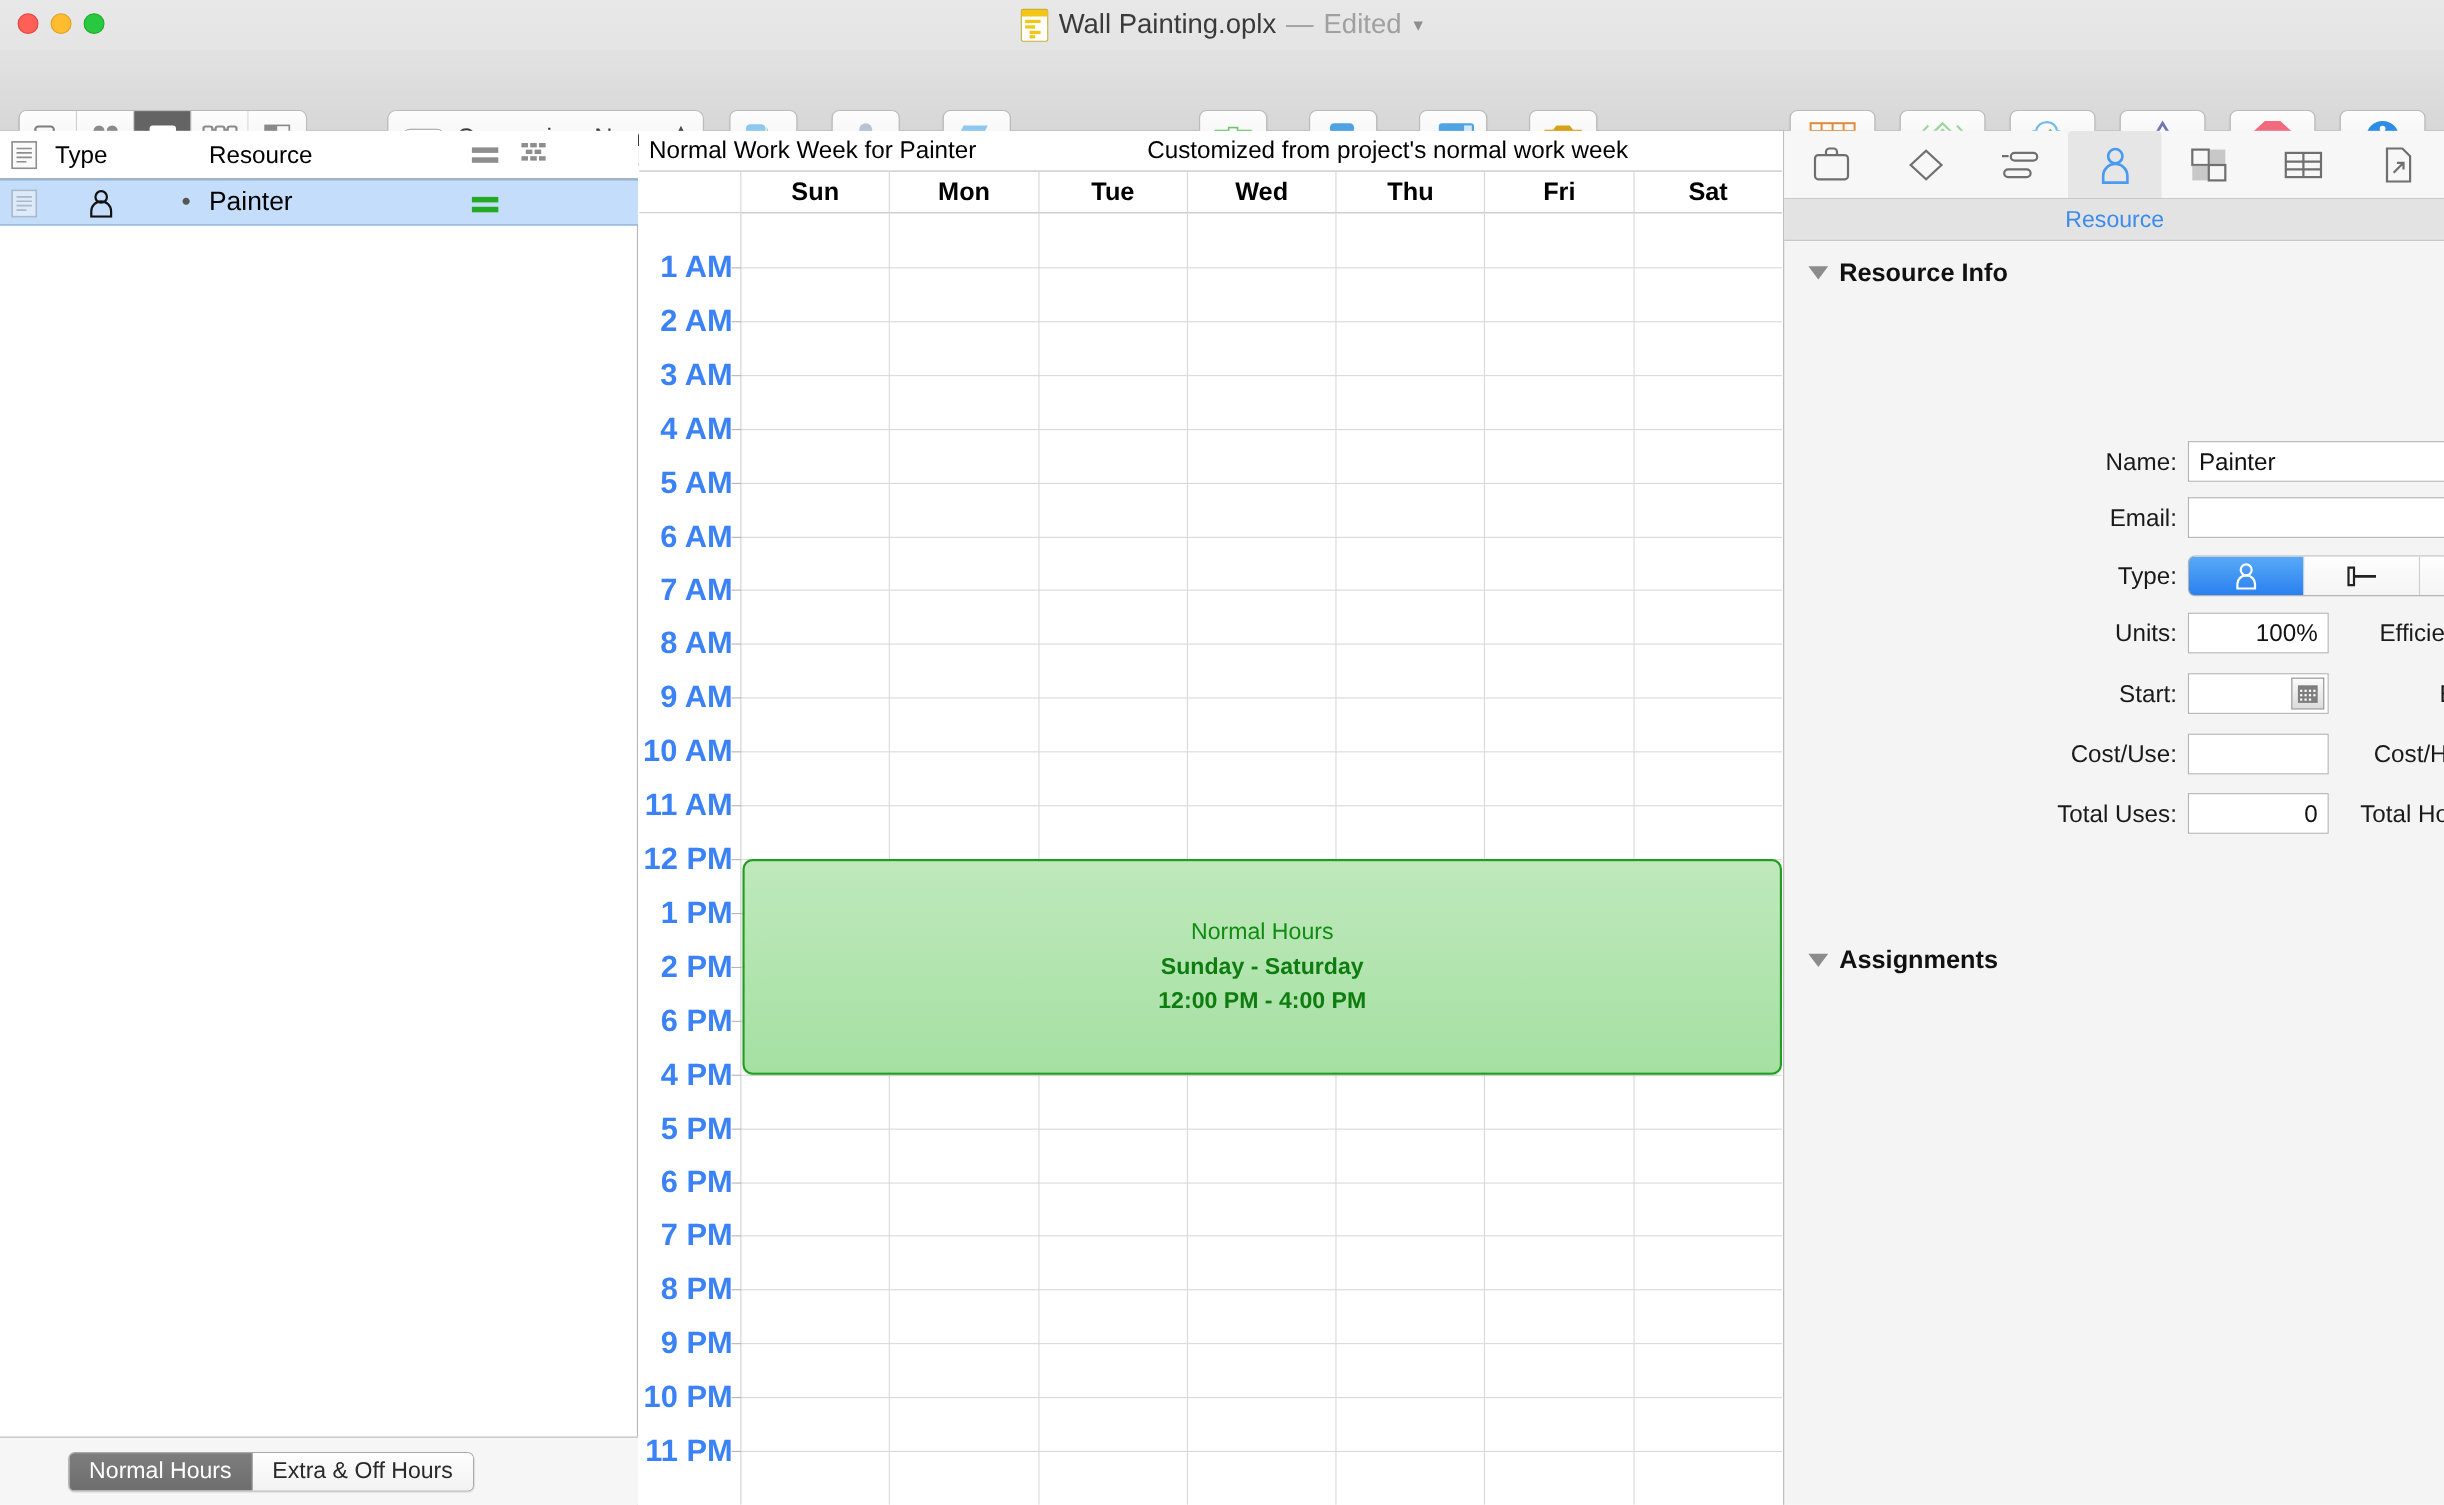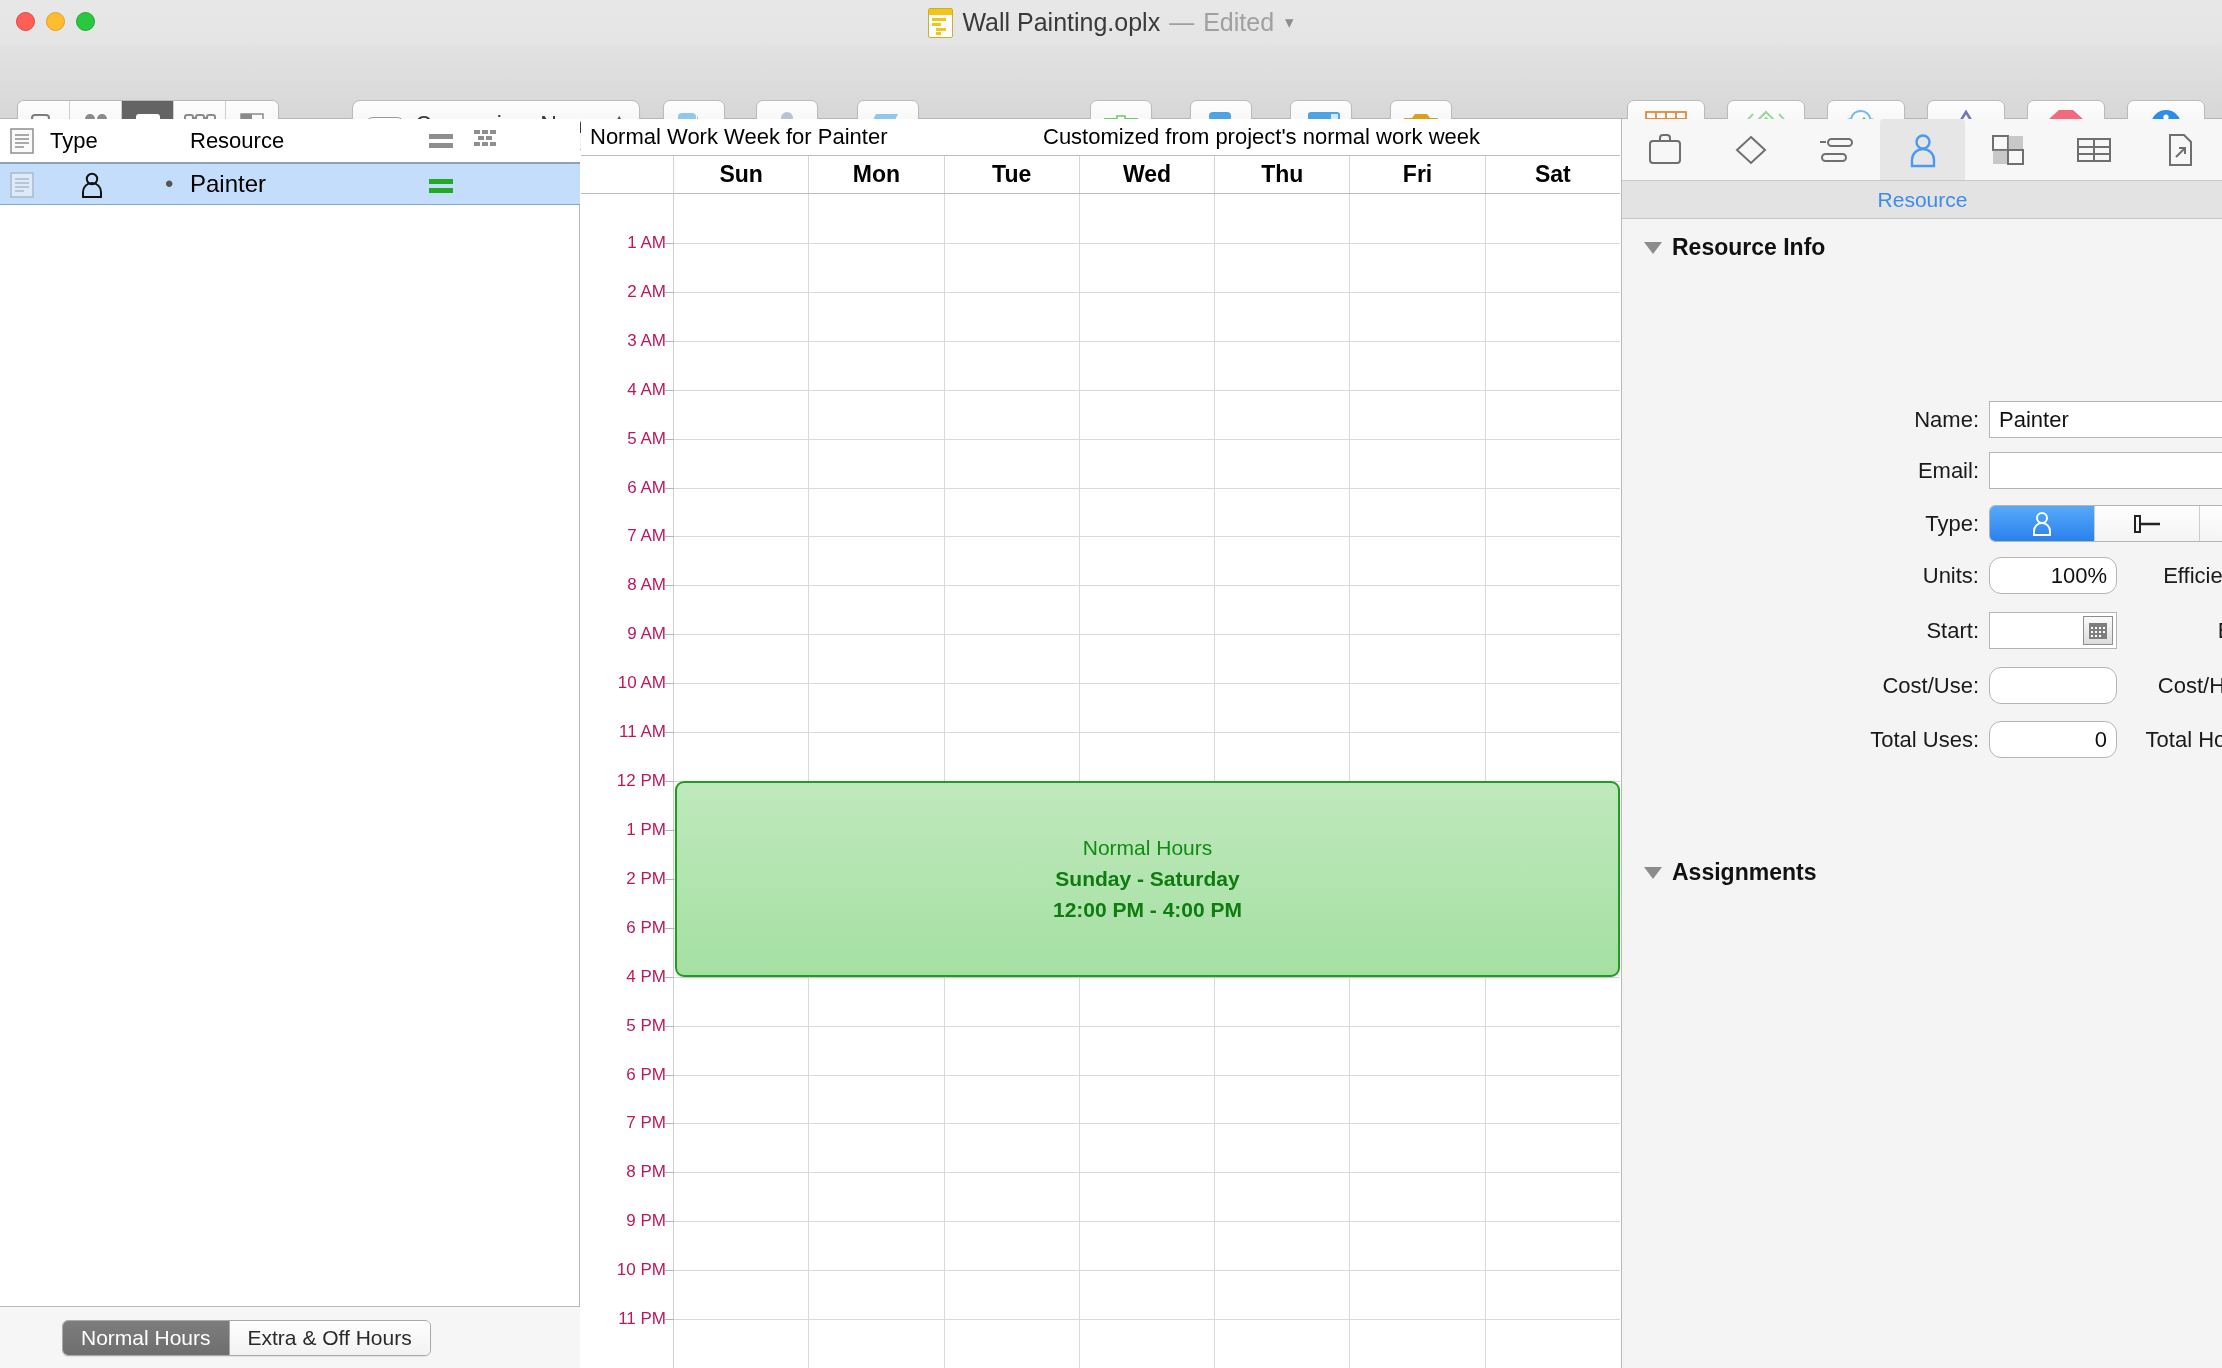--- a/index.html
+++ b/index.html
@@ -138,21 +138,21 @@
     border-right:1px solid #d6d6d6;
   }
   .cal-daysrow .d:last-child{ border-right:none; }
 
   .cal-grid{ position:absolute; left:0; top:75px; width:1039px; height:1174px; }
   .gutter{
     position:absolute; left:0; top:0; width:93px; height:1174px;
     border-right:1px solid #cfcfcf; background:#fff;
   }
   .hourlabel{
-    position:absolute; right:7px; font-size:17px; font-weight:normal; color:#be185d;
+    position:absolute; right:7px; font-size:28px; font-weight:bold; color:#3b82f6;
     transform:translateY(-50%); white-space:nowrap;
   }
   .daycols{ position:absolute; left:93px; top:0; right:0; height:1174px; display:flex; }
   .daycol{ flex:1; border-right:1px solid #d9d9d9; position:relative; }
   .daycol:last-child{ border-right:none; }
   .hline{ position:absolute; left:93px; right:0; height:1px; background:#d9d9d9; }
   .hline.tick{ position:absolute; left:84px; width:9px; height:1px; background:#b5b5b5; }
 
   .event{
     position:absolute;
@@ -189,21 +189,21 @@
     padding-left:22px; font-size:23px; font-weight:bold; color:#111;
   }
   .tri{ width:0;height:0;border-left:9px solid transparent;border-right:9px solid transparent;border-top:12px solid #8c8c8c; }
   .frow{ position:absolute; display:flex; align-items:center; }
   .flabel{ font-size:22px; color:#1a1a1a; text-align:right; }
   .fin{
     border:1px solid #b4b4b4; background:#fff; height:37px;
     font-size:22px; color:#111; display:flex; align-items:center;
     padding:0 9px;
   }
-  .fin.r{ justify-content:flex-end;border-radius:12px; }
+  .fin.r{ justify-content:flex-end; }
   .combo{ position:relative; display:flex; }
   .typeseg{
     display:flex; height:37px; border:1px solid #b4b4b4; border-radius:6px; overflow:hidden;
     background:#fff;
   }
   .typeseg .ts{
     width:105px; display:flex; align-items:center; justify-content:center;
     border-right:1px solid #cdcdcd; background:linear-gradient(to bottom,#fefefe,#f4f4f4);
   }
   .typeseg .ts:last-child{ border-right:none; }

